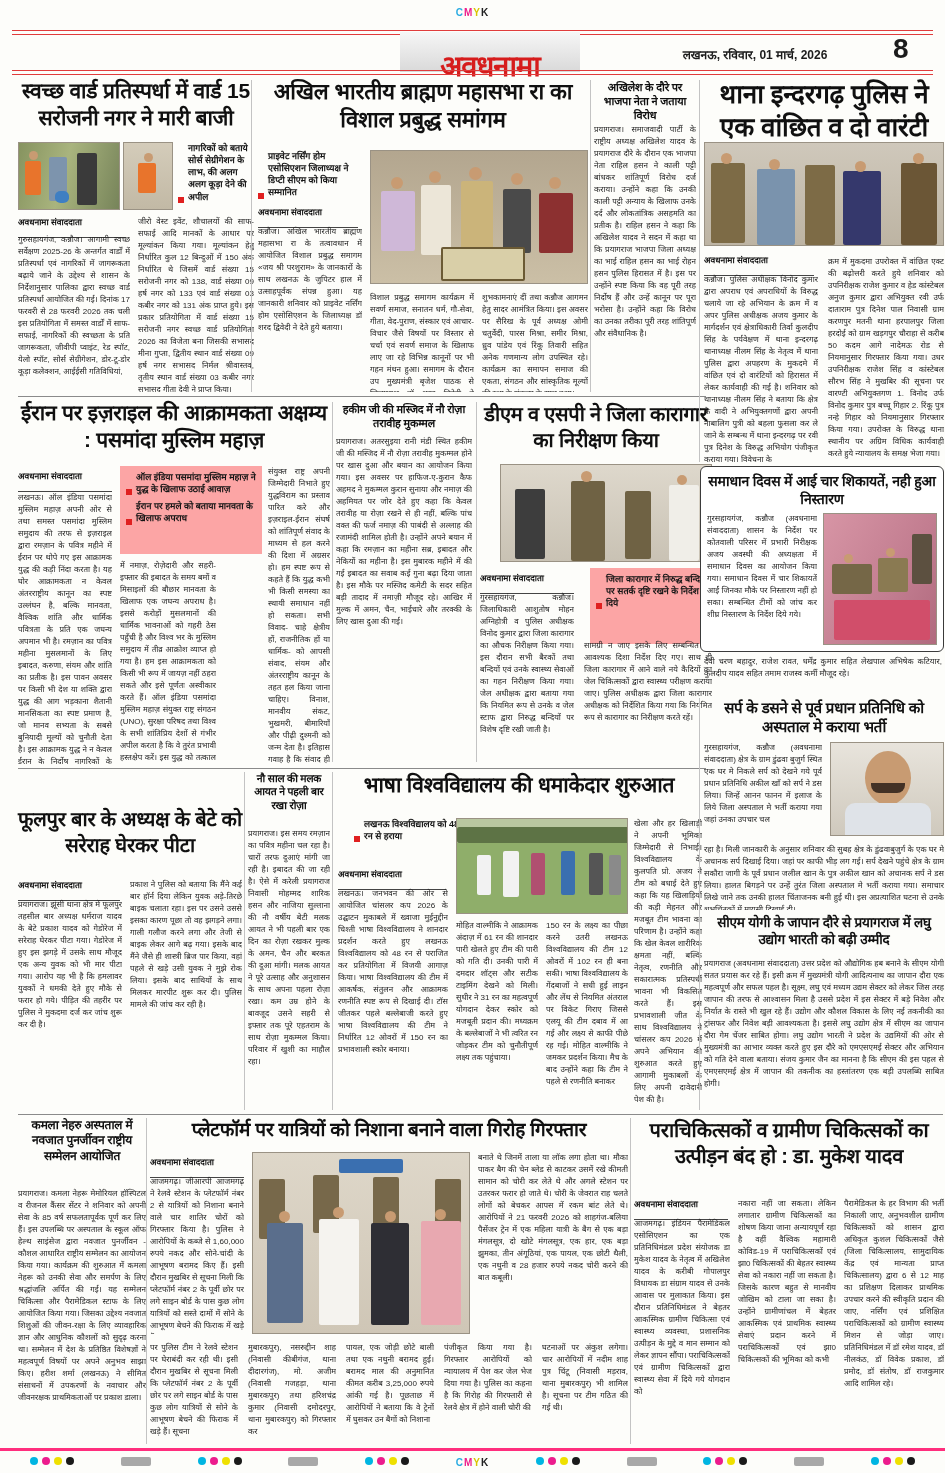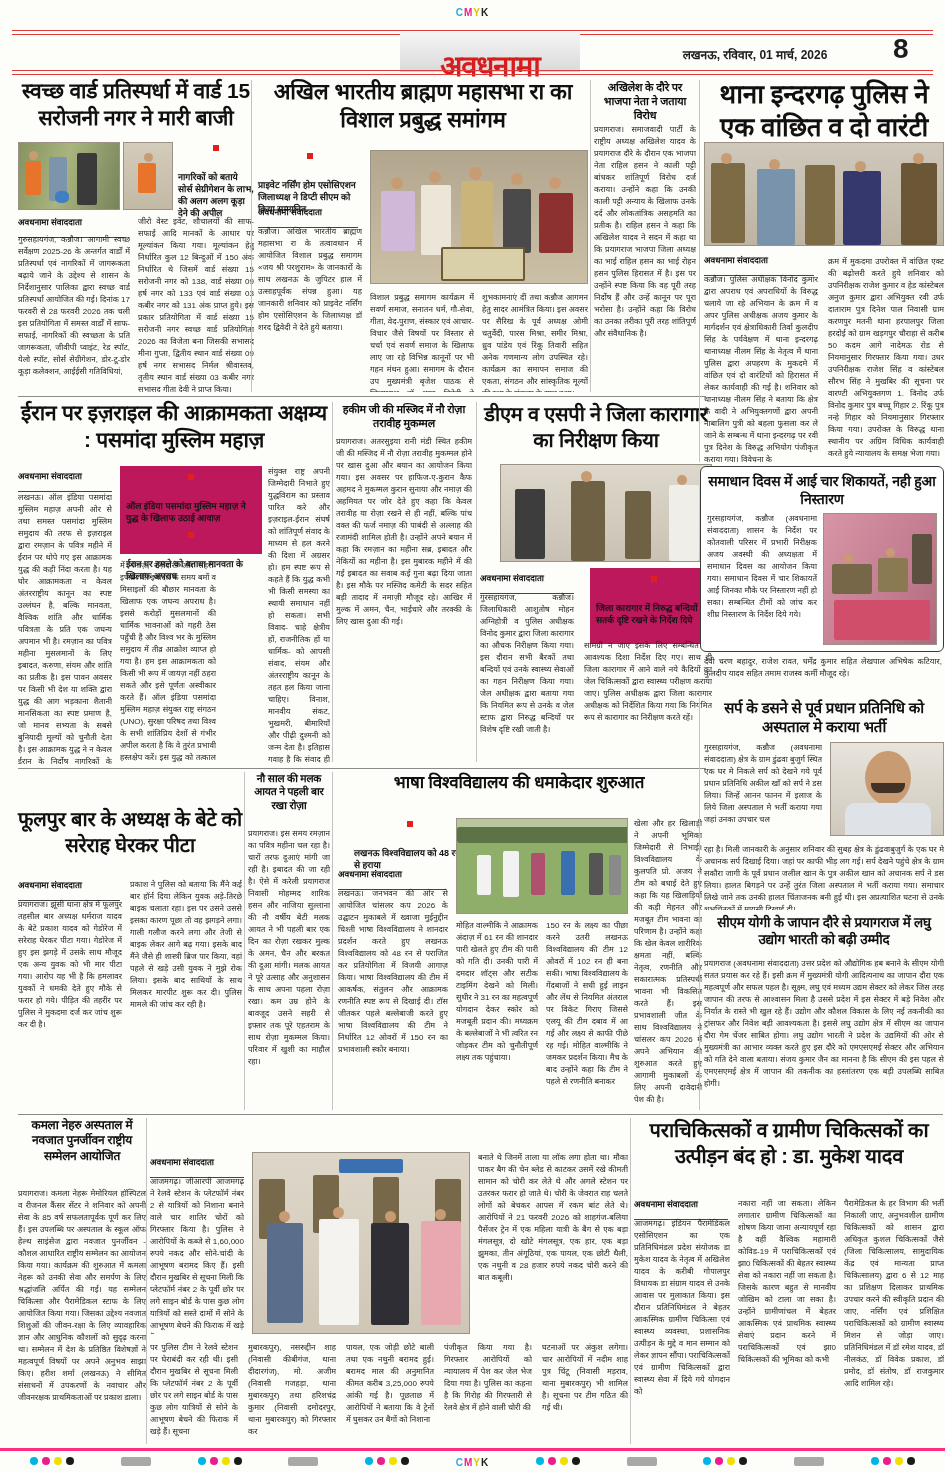--- a/index.html
+++ b/index.html
@@ -2,24 +2,24 @@
 <html><head>
 <meta charset="utf-8">
 <style>
   html,body{margin:0;padding:0;background:#e9e9e9;}
   #paper{position:relative;width:945px;height:1473px;background:#fdfdfa;margin:0 auto;
          font-family:"Liberation Sans","DejaVu Sans",sans-serif;color:#1c1c1c;overflow:hidden;}
   .abs{position:absolute;}
   .hl{font-weight:bold;color:#101010;text-align:center;line-height:1.28;margin:0;letter-spacing:-0.2px;}
   .bc{font-size:8px;line-height:1.5;text-align:justify;overflow:hidden;color:#262626;}
   .by{font-weight:bold;font-size:8.5px;border-bottom:1px solid #444;padding-bottom:10px;color:#111;}
-  .bi{display:flex;gap:20px;align-items:center;flex-direction:column;}
+  .bi{display:flex;gap:4px;align-items:flex-end;}
   .sq{width:6px;height:6px;background:#e02020;flex:none;margin-top:3px;}
   .bt{font-weight:bold;font-size:9px;line-height:1.35;color:#151515;text-align:left;}
-  .bbox{background:#be185d;padding:5px 6px;box-sizing:border-box;}
+  .bbox{background:#fca5a5;padding:5px 6px;box-sizing:border-box;}
   .ph{position:absolute;overflow:hidden;background:#b8ab97;border:1px solid #9a9284;box-sizing:border-box;}
   .fig{position:absolute;border-radius:2px;}
   .head{position:absolute;border-radius:50%;background:#c89b72;}
   .vr{position:absolute;width:1px;background:#c3c3c3;}
   .hr{position:absolute;height:1px;background:#8a8a8a;}
   .boxed{border:1.5px solid #3a3a3a;border-radius:6px;box-sizing:border-box;background:#fff;}
   .cmyk span{font-weight:bold;font-size:10px;letter-spacing:1px;}
   .c-c{color:#29abe2}.c-m{color:#ec1e8c}.c-y{color:#d8c400}.c-k{color:#222}
   .redline{position:absolute;height:3px;border-top:1px solid #e03c3c;border-bottom:1px solid #e03c3c;}
   .dotrow{display:flex;align-items:center;justify-content:space-between;}
@@ -197,21 +197,21 @@
     <div class="abs bc" style="left:0;top:92px;width:104px;height:246px;">प्रयागराज। झूंसी थाना क्षेत्र में फूलपुर तहसील बार अध्यक्ष धर्मराज यादव के बेटे प्रकाश यादव को गेडोरेज में सरेराह घेरकर पीटा गया। गेडोरेज में हुए इस झगड़े में उसके साथ मौजूद एक अन्य युवक को भी मार पीटा गया। आरोप यह भी है कि हमलावर युवकों ने धमकी देते हुए मौके से फरार हो गये। पीड़ित की तहरीर पर पुलिस ने मुकदमा दर्ज कर जांच शुरू कर दी है।</div>
     <div class="abs bc" style="left:112px;top:72px;width:112px;height:266px;">प्रकाश ने पुलिस को बताया कि मैंने कई बार हॉर्न दिया लेकिन युवक अड़े-तिरछे बाइक चलाता रहा। इस पर उसने उससे इसका कारण पूछा तो वह झगड़ने लगा। गाली गलौज करने लगा और तेजी से बाइक लेकर आगे बढ़ गया। इसके बाद मैंने जैसे ही शास्त्री ब्रिज पार किया, वहां पहले से खड़े उसी युवक ने मुझे रोक लिया। इसके बाद साथियों के साथ मिलकर मारपीट शुरू कर दी। पुलिस मामले की जांच कर रही है।</div>
   </section>
 
   <section class="abs" style="left:248px;top:772px;width:82px;height:338px;">
     <h2 class="hl" style="font-size:10.5px;">नौ साल की मलक आयत ने पहली बार रखा रोज़ा</h2>
     <div class="abs bc" style="left:0;top:56px;width:82px;height:282px;">प्रयागराज। इस समय रमज़ान का पवित्र महीना चल रहा है। चारों तरफ दुआएं मांगी जा रही है। इबादत की जा रही है। ऐसे में करेली प्रयागराज निवासी मोहम्मद शारिक हसन और नाजिया सुल्ताना की नौ वर्षीय बेटी मलक आयत ने भी पहली बार एक दिन का रोज़ा रखकर मुल्क के अमन, चैन और बरकत की दुआ मांगी। मलक आयत ने पूरे उत्साह और अनुशासन के साथ अपना पहला रोज़ा रखा। कम उम्र होने के बावजूद उसने सहरी से इफ्तार तक पूरे एहतराम के साथ रोज़ा मुकम्मल किया। परिवार में खुशी का माहौल रहा।</div>
   </section>
 
   <section class="abs" style="left:336px;top:772px;width:366px;height:338px;">
-    <h1 class="hl" style="font-size:17px;">भाषा विश्वविद्यालय की धमाकेदार शुरुआत</h1>
+    <h1 class="hl" style="font-size:21px;">भाषा विश्वविद्यालय की धमाकेदार शुरुआत</h1>
     <div class="abs bi" style="left:18px;top:46px;width:112px;">
       <span class="sq"></span>
       <span class="bt">लखनऊ विश्वविद्यालय को 48 रन से हराया</span>
     </div>
     <div class="abs by" style="left:2px;top:96px;width:108px;">अवधनामा संवाददाता</div>
     <div class="abs bc" style="left:2px;top:116px;width:110px;height:220px;">लखनऊ। जनभवन की ओर से आयोजित चांसलर कप 2026 के उद्घाटन मुकाबले में ख्वाजा मुईनुद्दीन चिश्ती भाषा विश्वविद्यालय ने शानदार प्रदर्शन करते हुए लखनऊ विश्वविद्यालय को 48 रन से पराजित कर प्रतियोगिता में विजयी आगाज़ किया। भाषा विश्वविद्यालय की टीम में आकर्षक, संतुलन और आक्रामक रणनीति स्पष्ट रूप से दिखाई दी। टॉस जीतकर पहले बल्लेबाजी करते हुए भाषा विश्वविद्यालय की टीम ने निर्धारित 12 ओवरों में 150 रन का प्रभावशाली स्कोर बनाया।</div>
     <div class="ph" style="left:120px;top:46px;width:172px;height:96px;background:linear-gradient(#b9c7a0 0 26%,#8fae6a 26% 100%);">
       <div class="fig" style="left:0;top:8px;width:172px;height:16px;background:#5d7345;"></div>
       <div class="fig" style="left:20px;top:36px;width:14px;height:40px;background:#f2f2f2;"></div>
       <div class="fig" style="left:46px;top:32px;width:16px;height:46px;background:#f2f2f2;"></div>
@@ -226,20 +226,21 @@
   </section>
 
   <div class="hr" style="left:18px;top:1114px;width:925px;"></div>
 
   <section class="abs" style="left:18px;top:1118px;width:128px;height:328px;">
     <h2 class="hl" style="font-size:12px;">कमला नेहरु अस्पताल में नवजात पुनर्जीवन राष्ट्रीय सम्मेलन आयोजित</h2>
     <div class="abs bc" style="left:0;top:70px;width:128px;height:256px;">प्रयागराज। कमला नेहरू मेमोरियल हॉस्पिटल व रीजनल कैंसर सेंटर ने शनिवार को अपनी सेवा के 85 वर्ष सफलतापूर्वक पूर्ण कर लिए हैं। इस उपलब्धि पर अस्पताल के स्कूल ऑफ हेल्थ साइंसेज द्वारा नवजात पुनर्जीवन - कौशल आधारित राष्ट्रीय सम्मेलन का आयोजन किया गया। कार्यक्रम की शुरुआत में कमला नेहरू को उनकी सेवा और समर्पण के लिए श्रद्धांजलि अर्पित की गई। यह सम्मेलन चिकित्सा और पैरामेडिकल स्टाफ के लिए आयोजित किया गया। जिसका उद्देश्य नवजात शिशुओं की जीवन-रक्षा के लिए व्यावहारिक ज्ञान और आधुनिक कौशलों को सुदृढ़ करना था। सम्मेलन में देश के प्रतिष्ठित विशेषज्ञों ने महत्वपूर्ण विषयों पर अपने अनुभव साझा किए। हरीश शर्मा (लखनऊ) ने सीमित संसाधनों में उपकरणों के नवाचार और जीवनरक्षक प्राथमिकताओं पर प्रकाश डाला।</div>
   </section>
 
   <section class="abs" style="left:150px;top:1118px;width:478px;height:328px;">
+    <h1 class="hl" style="left:18px;font-size:19px;">प्लेटफॉर्म पर यात्रियों को निशाना बनाने वाला गिरोह गिरफ्तार</h1>
     <div class="abs by" style="left:0;top:38px;width:94px;">अवधनामा संवाददाता</div>
     <div class="abs bc" style="left:0;top:58px;width:94px;height:158px;">आजमगढ़। जीआरपी आजमगढ़ ने रेलवे स्टेशन के प्लेटफॉर्म नंबर 2 से यात्रियों को निशाना बनाने वाले चार शातिर चोरों को गिरफ्तार किया है। पुलिस ने आरोपियों के कब्जे से 1,60,000 रुपये नकद और सोने-चांदी के आभूषण बरामद किए हैं। इसी दौरान मुखबिर से सूचना मिली कि प्लेटफॉर्म नंबर 2 के पूर्वी छोर पर लगे साइन बोर्ड के पास कुछ लोग यात्रियों को सस्ते दामों में सोने के आभूषण बेचने की फिराक में खड़े हैं। सूचना</div>
     <div class="ph" style="left:102px;top:34px;width:218px;height:182px;background:linear-gradient(#ded7c9,#cfc6b6);">
       <div class="fig" style="left:86px;top:6px;width:64px;height:14px;background:#3a6fb0;"></div>
       <div class="fig" style="left:6px;top:26px;width:26px;height:60px;background:#77684a;"></div>
       <div class="fig" style="left:60px;top:22px;width:26px;height:58px;background:#77684a;"></div>
       <div class="fig" style="left:120px;top:24px;width:26px;height:58px;background:#77684a;"></div>
       <div class="fig" style="left:182px;top:26px;width:26px;height:58px;background:#77684a;"></div>
       <div class="fig" style="left:14px;top:70px;width:36px;height:100px;background:#5a6e8c;"></div>
       <div class="fig" style="left:66px;top:66px;width:40px;height:106px;background:#f5f3ef;"></div>

